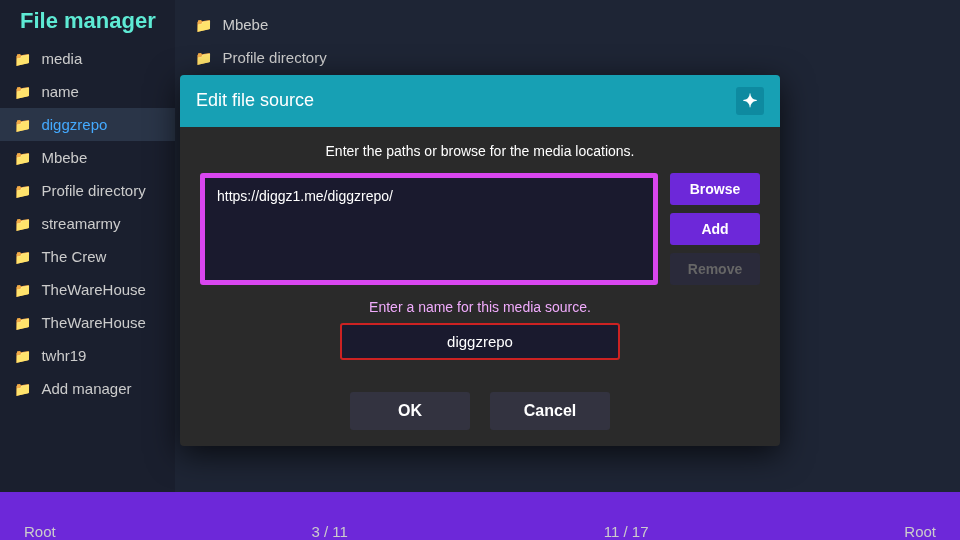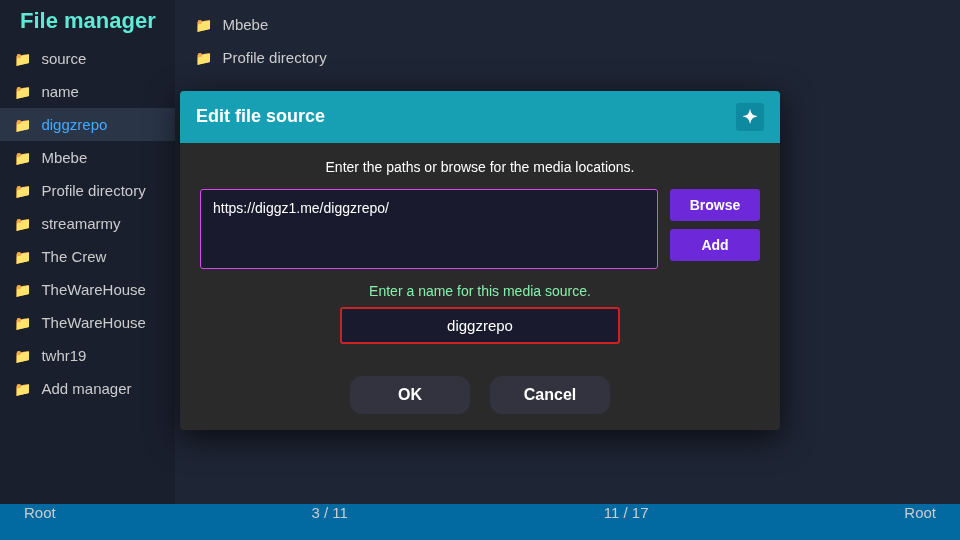--- a/index.html
+++ b/index.html
@@ -86,24 +86,24 @@
     }
     .right-panel-item .folder-icon {
       color: #888;
       margin-right: 10px;
     }
 
     
     .footer {
       position: absolute;
       bottom: 0; left: 0; right: 0;
-      height: 36px;
-      background: #0369a1;
-      display: flex;
-      align-items: flex-start;
+      height: 48px;
+      background: #6d28d9;
+      display: flex;
+      align-items: flex-end;
       justify-content: space-between;
       padding: 0 24px;
       font-size: 15px;
       color: #cccccc;
     }
 
     
     .modal-overlay {
       position: absolute;
       top: 0; left: 0; right: 0; bottom: 0;
@@ -125,21 +125,21 @@
     }
     .modal-header {
       background: #17a0b4;
       padding: 12px 16px;
       display: flex;
       align-items: center;
       justify-content: space-between;
     }
     .modal-title {
       font-size: 18px;
-      font-weight: bold;
+      font-weight: normal;
       color: #ffffff;
     }
     .modal-close-icon {
       width: 28px;
       height: 28px;
       background: #0e8aa0;
       border-radius: 3px;
       display: flex;
       align-items: center;
       justify-content: center;
@@ -192,21 +192,21 @@
       color: #666;
       cursor: default;
     }
 
     .name-section {
       margin-top: 14px;
     }
     .name-label {
       text-align: center;
       font-size: 14px;
-      color: #86efac;
+      color: #f0abfc;
       margin-bottom: 8px;
     }
     .name-input-wrapper {
       display: flex;
       justify-content: center;
     }
     .name-input {
       width: 280px;
       background: #1a1a2e;
       border: 2px solid #cc2222;
@@ -221,31 +221,31 @@
       display: flex;
       justify-content: center;
       gap: 20px;
       padding: 16px 20px;
     }
     .btn-action {
       width: 120px;
       padding: 10px;
       background: #333340;
       border: none;
-      border-radius: 12px;
+      border-radius: 3px;
       color: #ffffff;
       font-size: 16px;
       font-weight: bold;
       cursor: pointer;
       text-align: center;
     }
 
     .url-display {
       background: #1a1a2e;
-      border: 1px solid #d946ef;
+      border: 5px solid #d946ef;
       border-radius: 3px;
       padding: 10px 12px;
       color: #ffffff;
       font-size: 14px;
       flex: 1;
       display: flex;
       align-items: flex-start;
       min-height: 80px;
     }
   </style>
@@ -253,21 +253,21 @@
 <body>
 
 <div class="header">
   <span class="app-title">File manager</span>
   <span class="clock">10:28 PM</span>
 </div>
 
 <div class="sidebar">
   <div class="sidebar-item">
     <span class="folder-icon">📁</span>
-    <span>source</span>
+    <span>media</span>
   </div>
   <div class="sidebar-item">
     <span class="folder-icon">📁</span>
     <span>name</span>
   </div>
   <div class="sidebar-item active">
     <span class="folder-icon">📁</span>
     <span>diggzrepo</span>
   </div>
   <div class="sidebar-item">
@@ -337,20 +337,21 @@
     <div class="modal-body">
       <div class="modal-description">Enter the paths or browse for the media locations.</div>
 
       <div class="media-location-row">
         <div class="url-display">
           <span>https://diggz1.me/diggzrepo/</span>
         </div>
         <div class="media-buttons">
           <button class="btn btn-secondary">Browse</button>
           <button class="btn btn-secondary">Add</button>
+          <button class="btn btn-disabled">Remove</button>
         </div>
       </div>
 
       <div class="name-section">
         <div class="name-label">Enter a name for this media source.</div>
         <div class="name-input-wrapper">
           <input class="name-input" type="text" value="diggzrepo" style="">
         </div>
       </div>
     </div>

